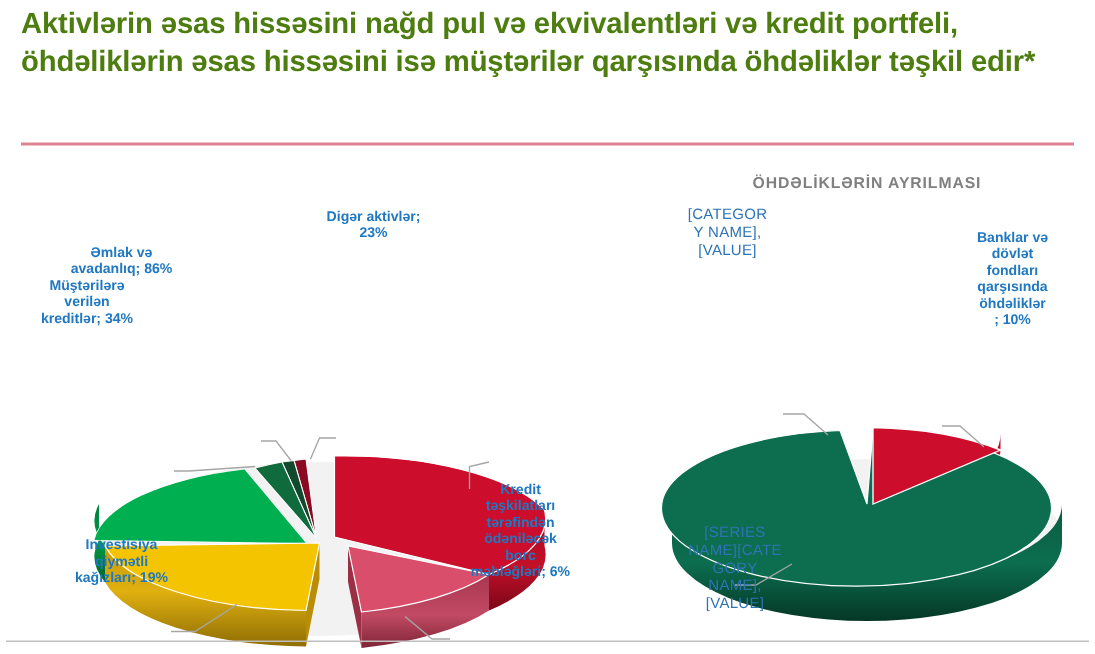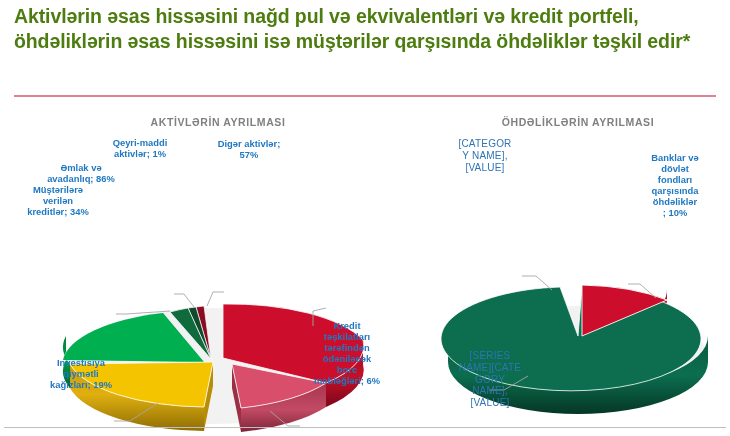--- a/index.html
+++ b/index.html
@@ -53,21 +53,20 @@
 </style>
 </head>
 <body>
 
 <div id="slide">
 
   <div class="headline">Aktivlərin əsas hissəsini nağd pul və ekvivalentləri və kredit portfeli, öhdəliklərin əsas hissəsini isə müştərilər qarşısında öhdəliklər təşkil edir*</div>
   <div class="rule-top"></div>
 
   <div class="chart chart-left">
-    <div class="chart-title">AKTİVLƏRİN AYRILMASI</div>
 
     <svg width="420" height="316" viewBox="0 0 420 316">
       <defs>
         <linearGradient id="gRedSide" x1="0" y1="0" x2="0" y2="1">
           <stop offset="0%" stop-color="#A10A21"></stop>
             <stop offset="55%" stop-color="#C41029"></stop>
             <stop offset="100%" stop-color="#7C0718"></stop>
         </linearGradient>
         <linearGradient id="gPinkSide" x1="0" y1="0" x2="0" y2="1">
           <stop offset="0%" stop-color="#A8354F"></stop>
@@ -133,24 +132,22 @@
 borc
 məbləğləri; 6%</div>
     <div class="lbl" style="left:20px;top:249px;width:106px;">Investisiya
 qiymətli
 kağızları; 19%</div>
     <div class="lbl" style="left:2px;top:76px;width:96px;">Müştərilərə
 verilən
 kreditlər; 34%</div>
     <div class="lbl" style="left:16px;top:54px;width:114px;">Əmlak və
 avadanlıq;  86%</div>
-    <div class="lbl" style="left:84px;top:29px;width:96px;">Qeyri-maddi
-aktivlər; 1%</div>
     <div class="lbl" style="left:190px;top:30px;width:102px;">Digər aktivlər;
-57%</div>
+23%</div>
   </div>
 
   <div class="chart chart-right">
     <div class="chart-title">ÖHDƏLİKLƏRİN AYRILMASI</div>
 
     <svg width="292" height="316" viewBox="0 0 292 316">
       <defs>
         <linearGradient id="gDeepSide" x1="0" y1="0" x2="0" y2="1">
           <stop offset="0%" stop-color="#0A5B40"></stop>
             <stop offset="50%" stop-color="#0C6E4F"></stop>

